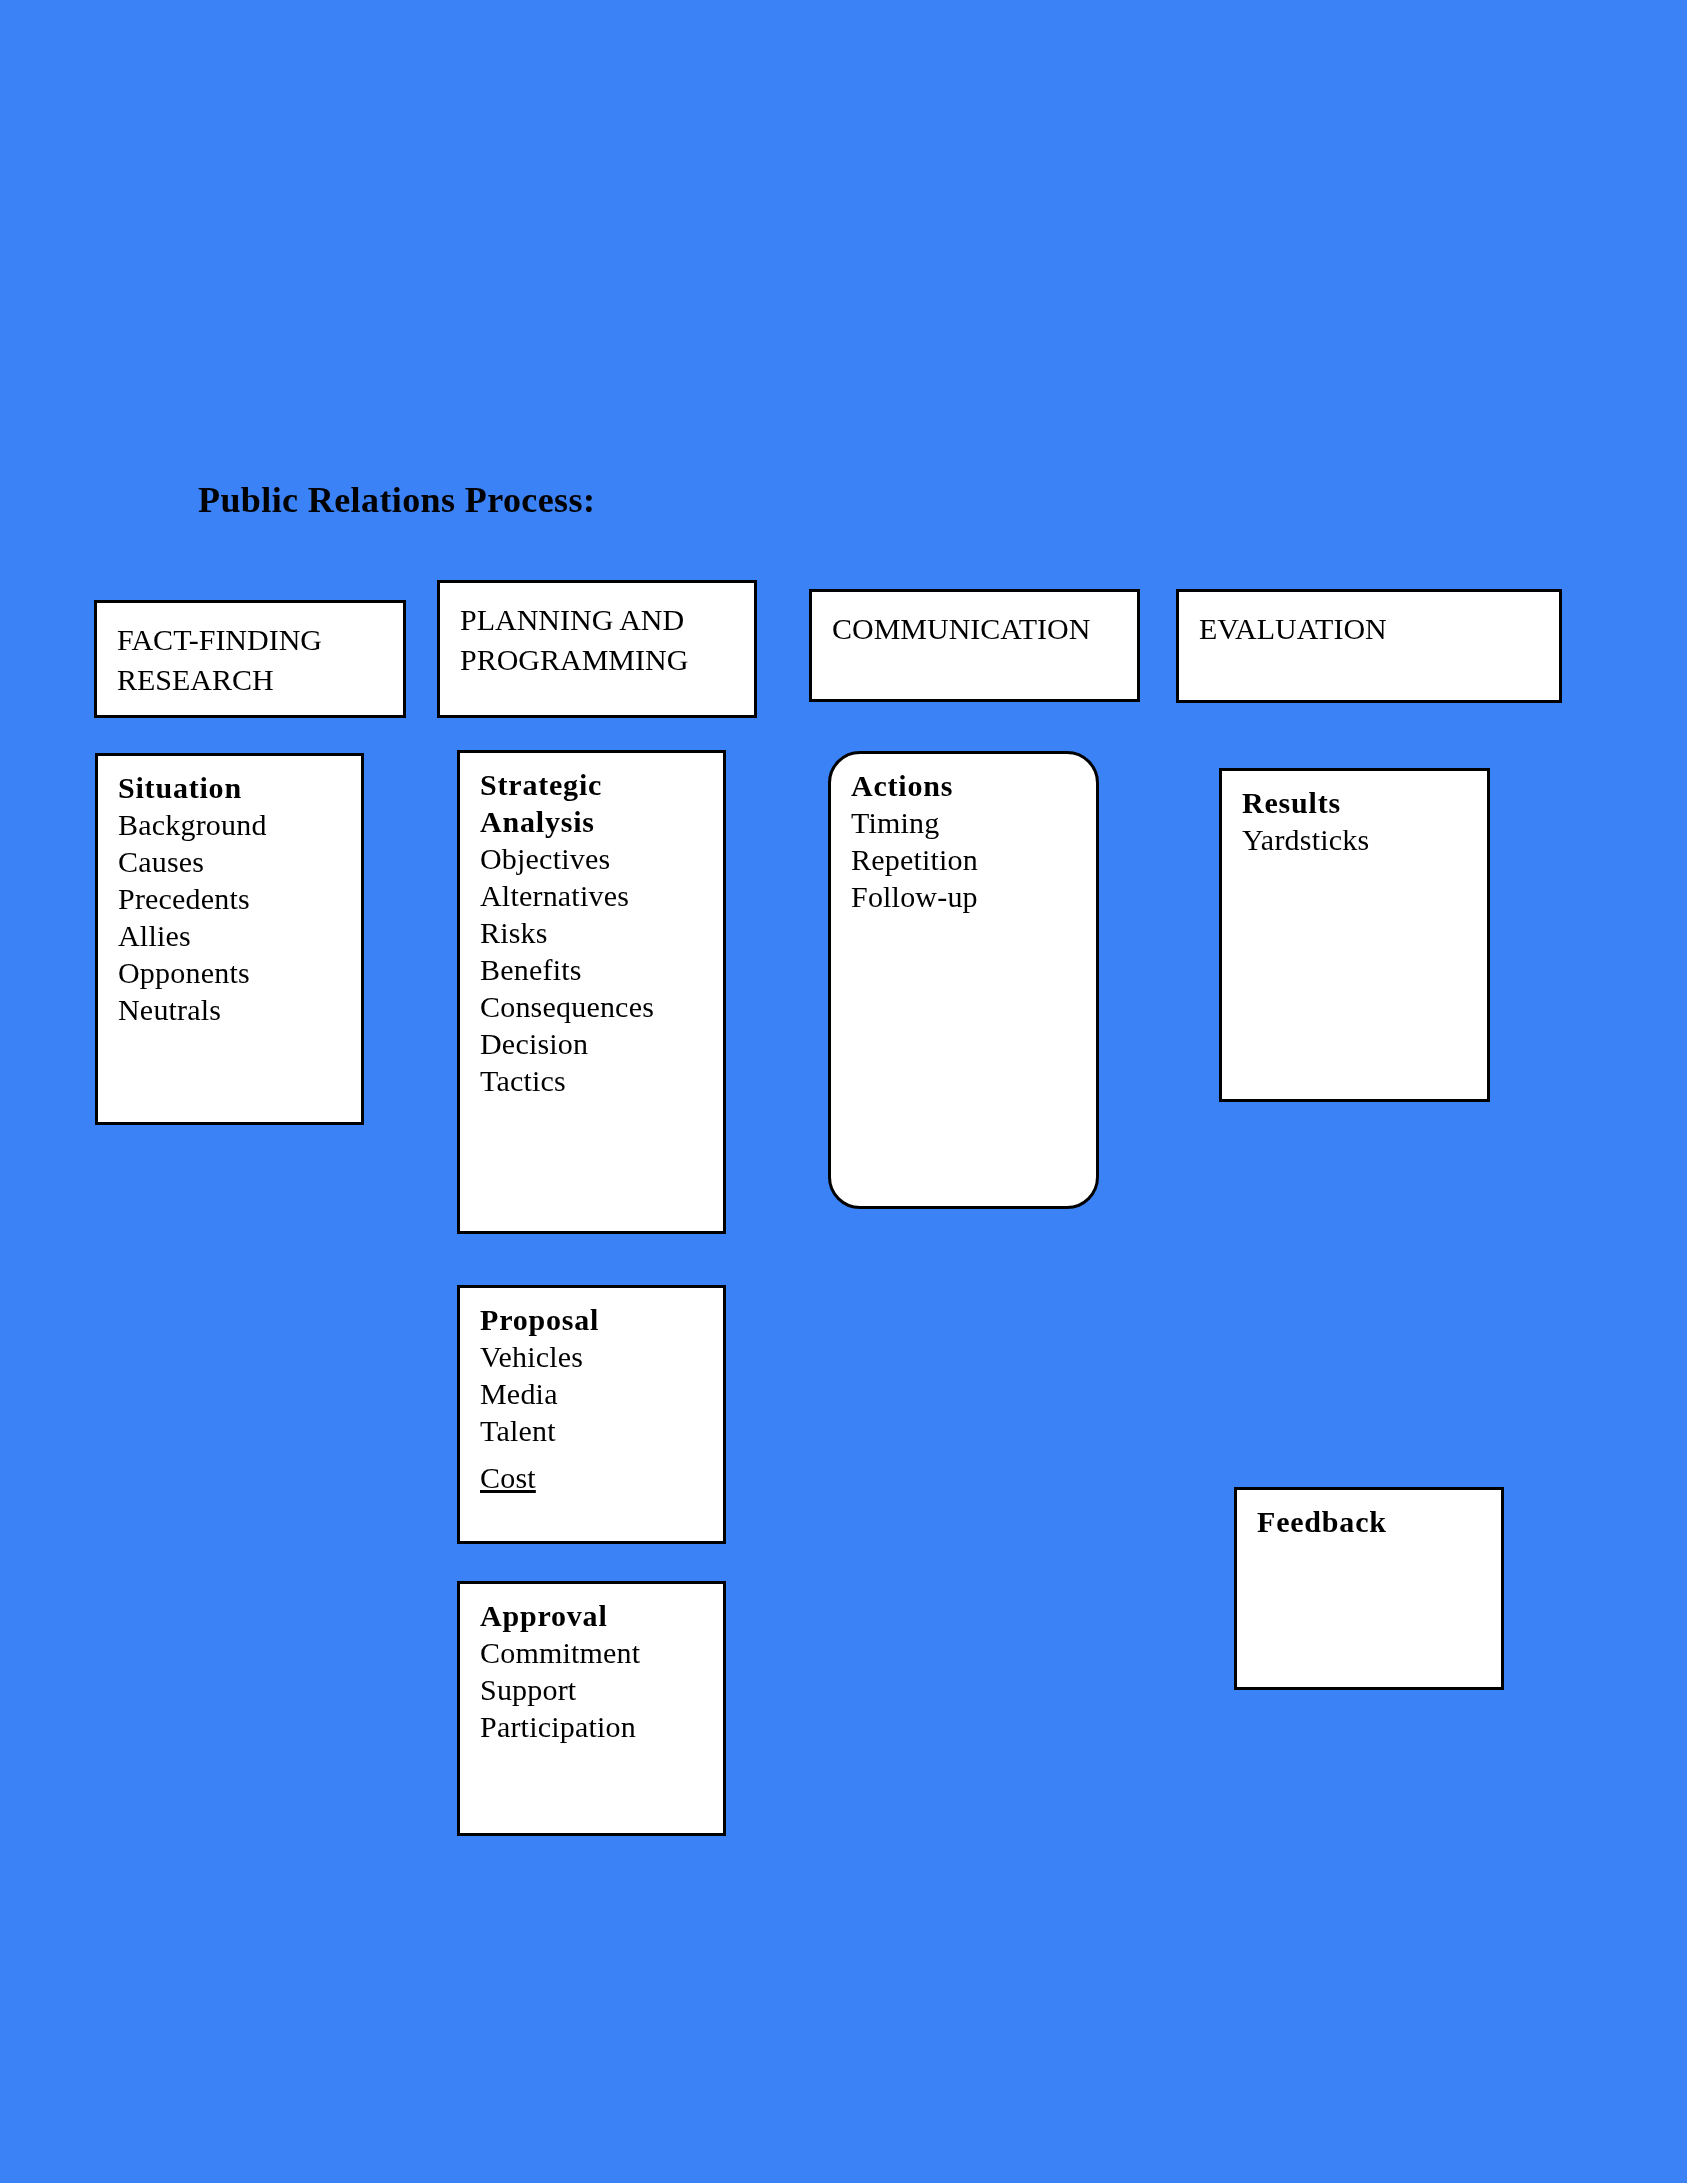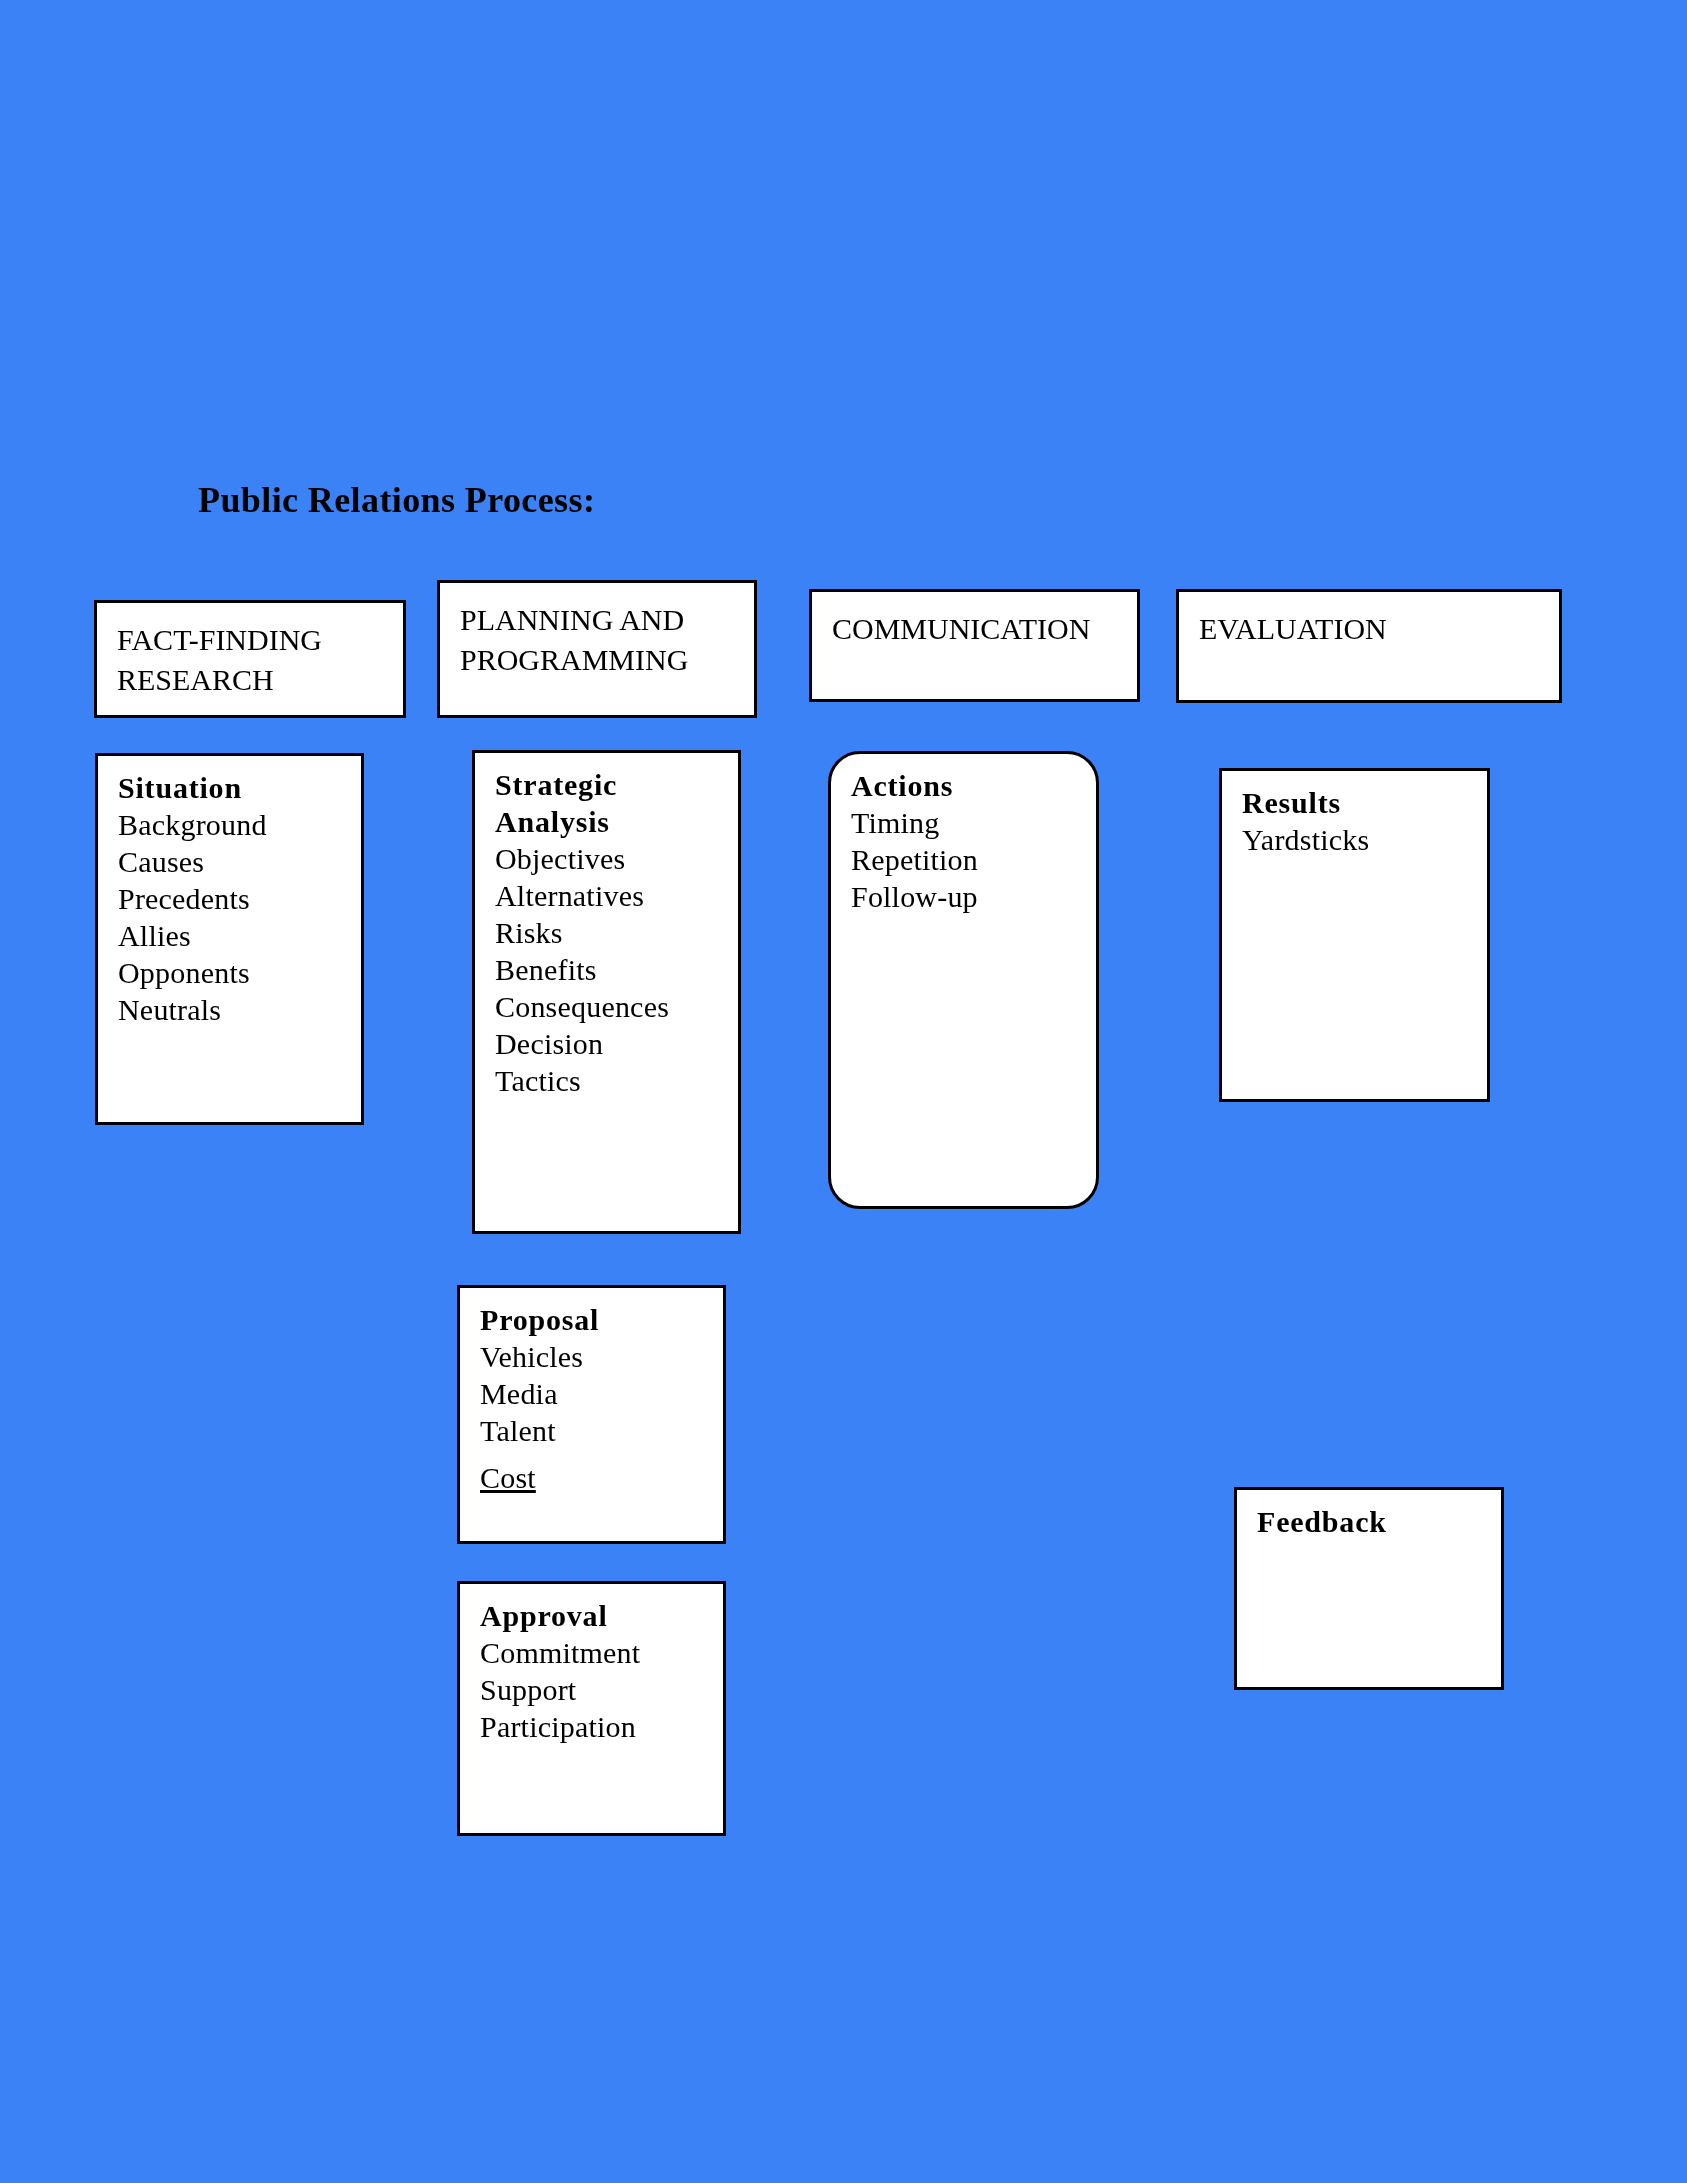--- a/index.html
+++ b/index.html
@@ -49,21 +49,21 @@
   .gap-top { margin-top: 10px; text-decoration: underline; }
 
   
   #hdr-fact     { left: 94px;  top: 600px; width: 312px; height: 118px; }
   #hdr-plan     { left: 437px;  top: 580px; width: 320px; height: 138px; }
   #hdr-comm     { left: 809px;  top: 589px; width: 331px; height: 113px; }
   #hdr-eval     { left: 1176px; top: 589px; width: 386px; height: 114px; }
 
   
   #box-situation   { left: 95px;  top: 753px;  width: 269px; height: 372px; }
-  #box-strategic   { left: 457px;  top: 750px;  width: 269px; height: 484px; margin-left: 15px; }
+  #box-strategic   { left: 457px;  top: 750px;  width: 269px; height: 484px; }
   #box-actions     { left: 828px; top: 751px;  width: 271px; height: 458px; border-radius: 32px; }
   #box-results     { left: 1219px; top: 768px;  width: 271px; height: 334px; }
   #box-proposal    { left: 457px;  top: 1285px; width: 269px; height: 259px; }
   #box-conclusions { left: 1221px; top: 1188px; width: 269px; height: 246px; }
   #box-approval    { left: 457px;  top: 1581px; width: 269px; height: 255px; }
   #box-feedback    { left: 1219px; top: 1487px; width: 270px; height: 203px; margin-left: 15px; }
 </style>
 </head>
 <body>
 

